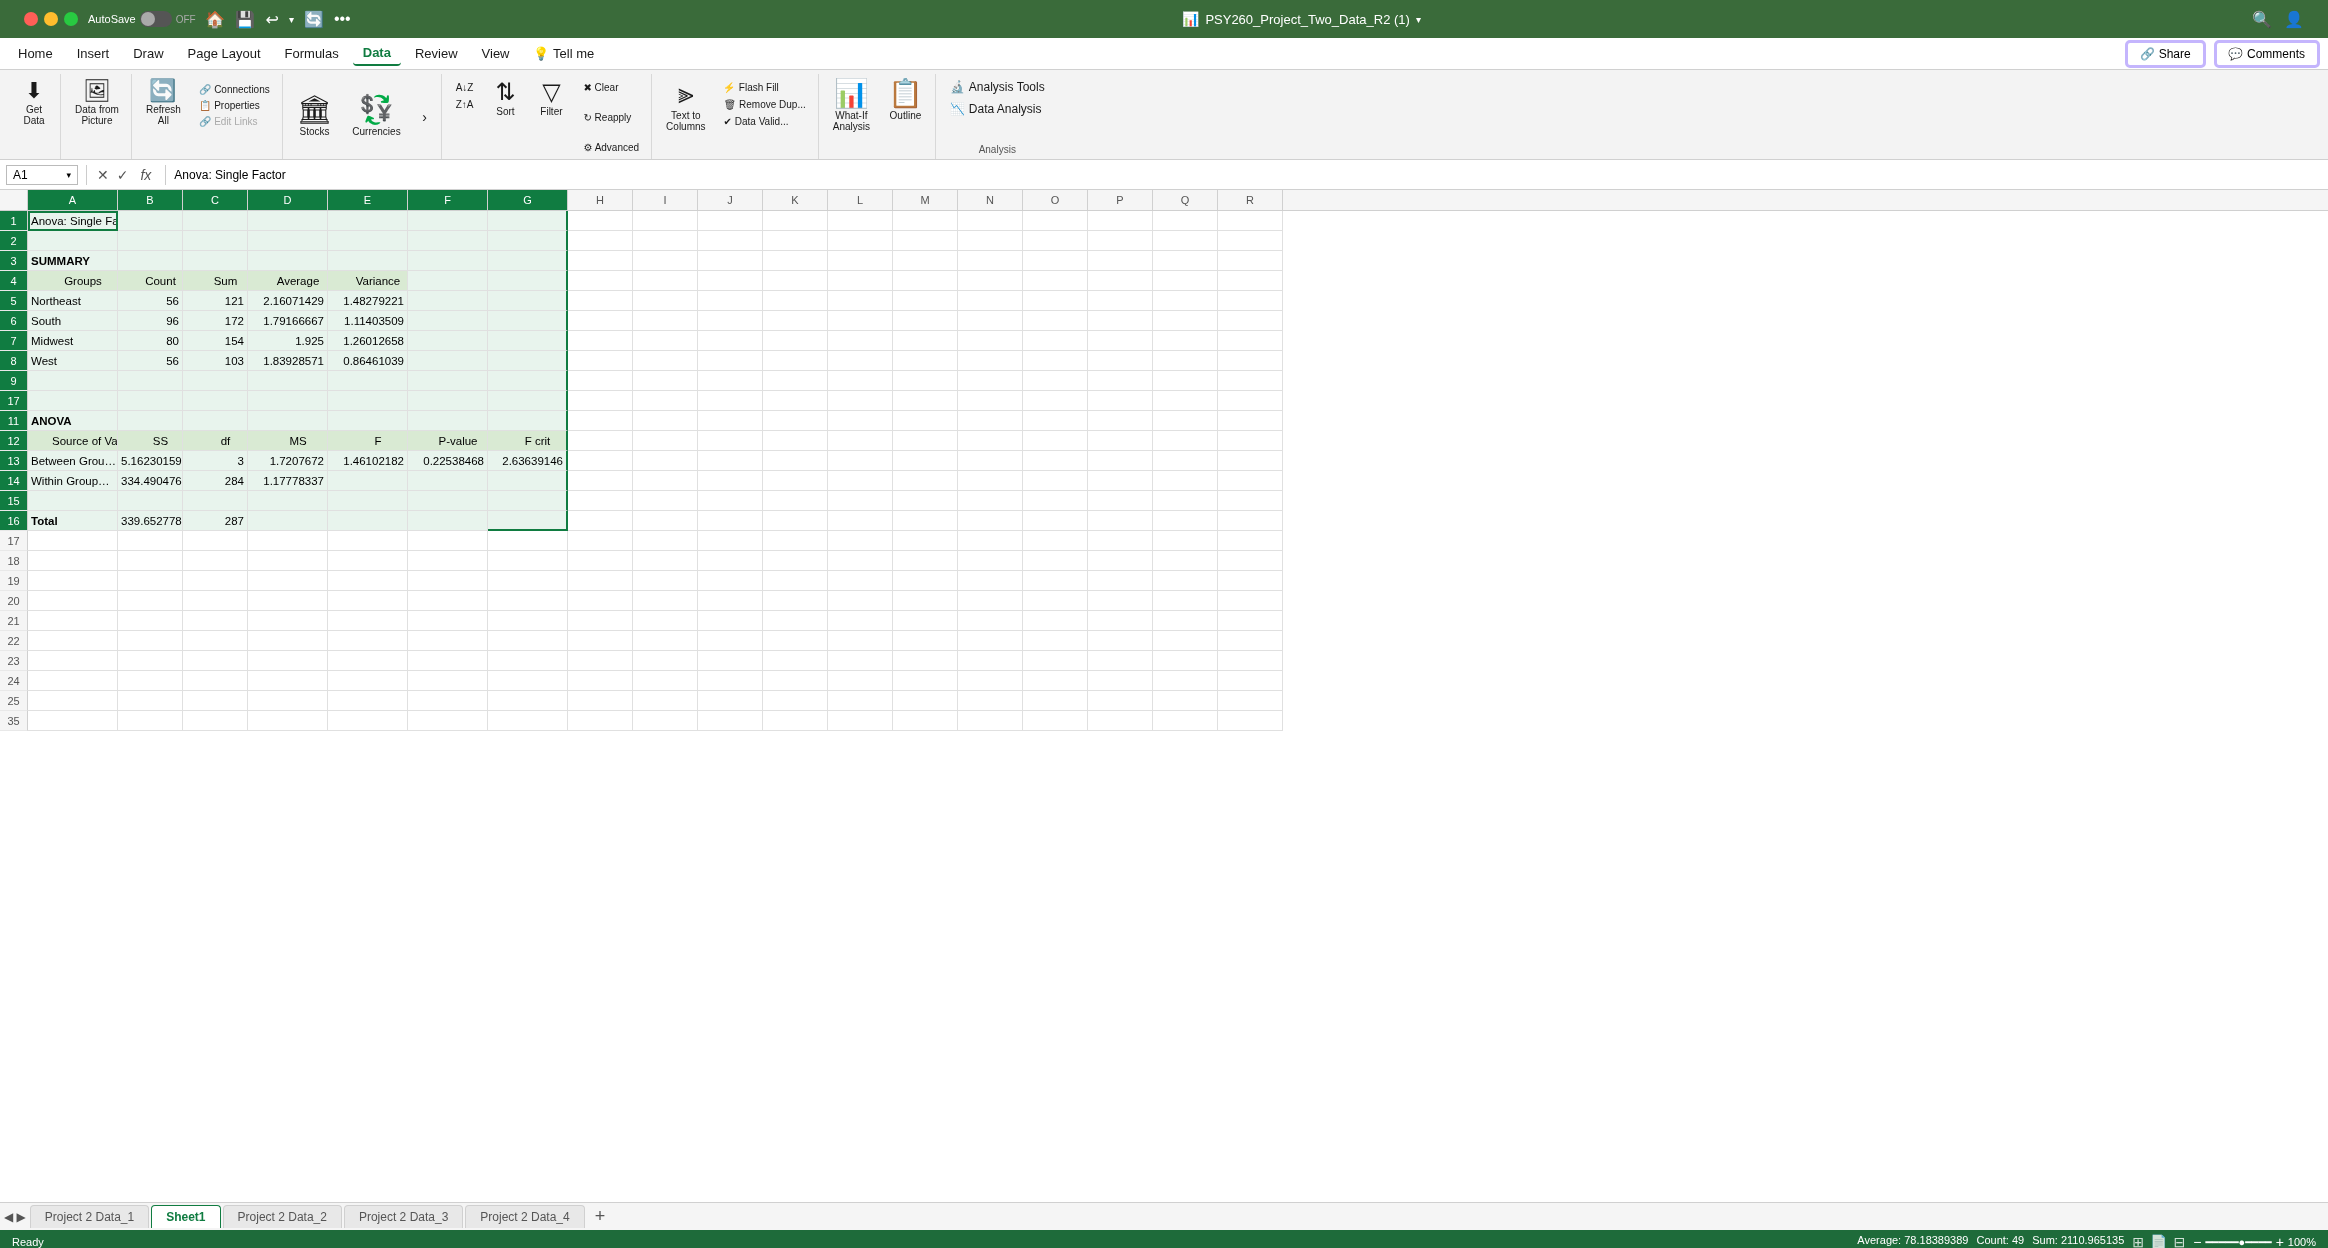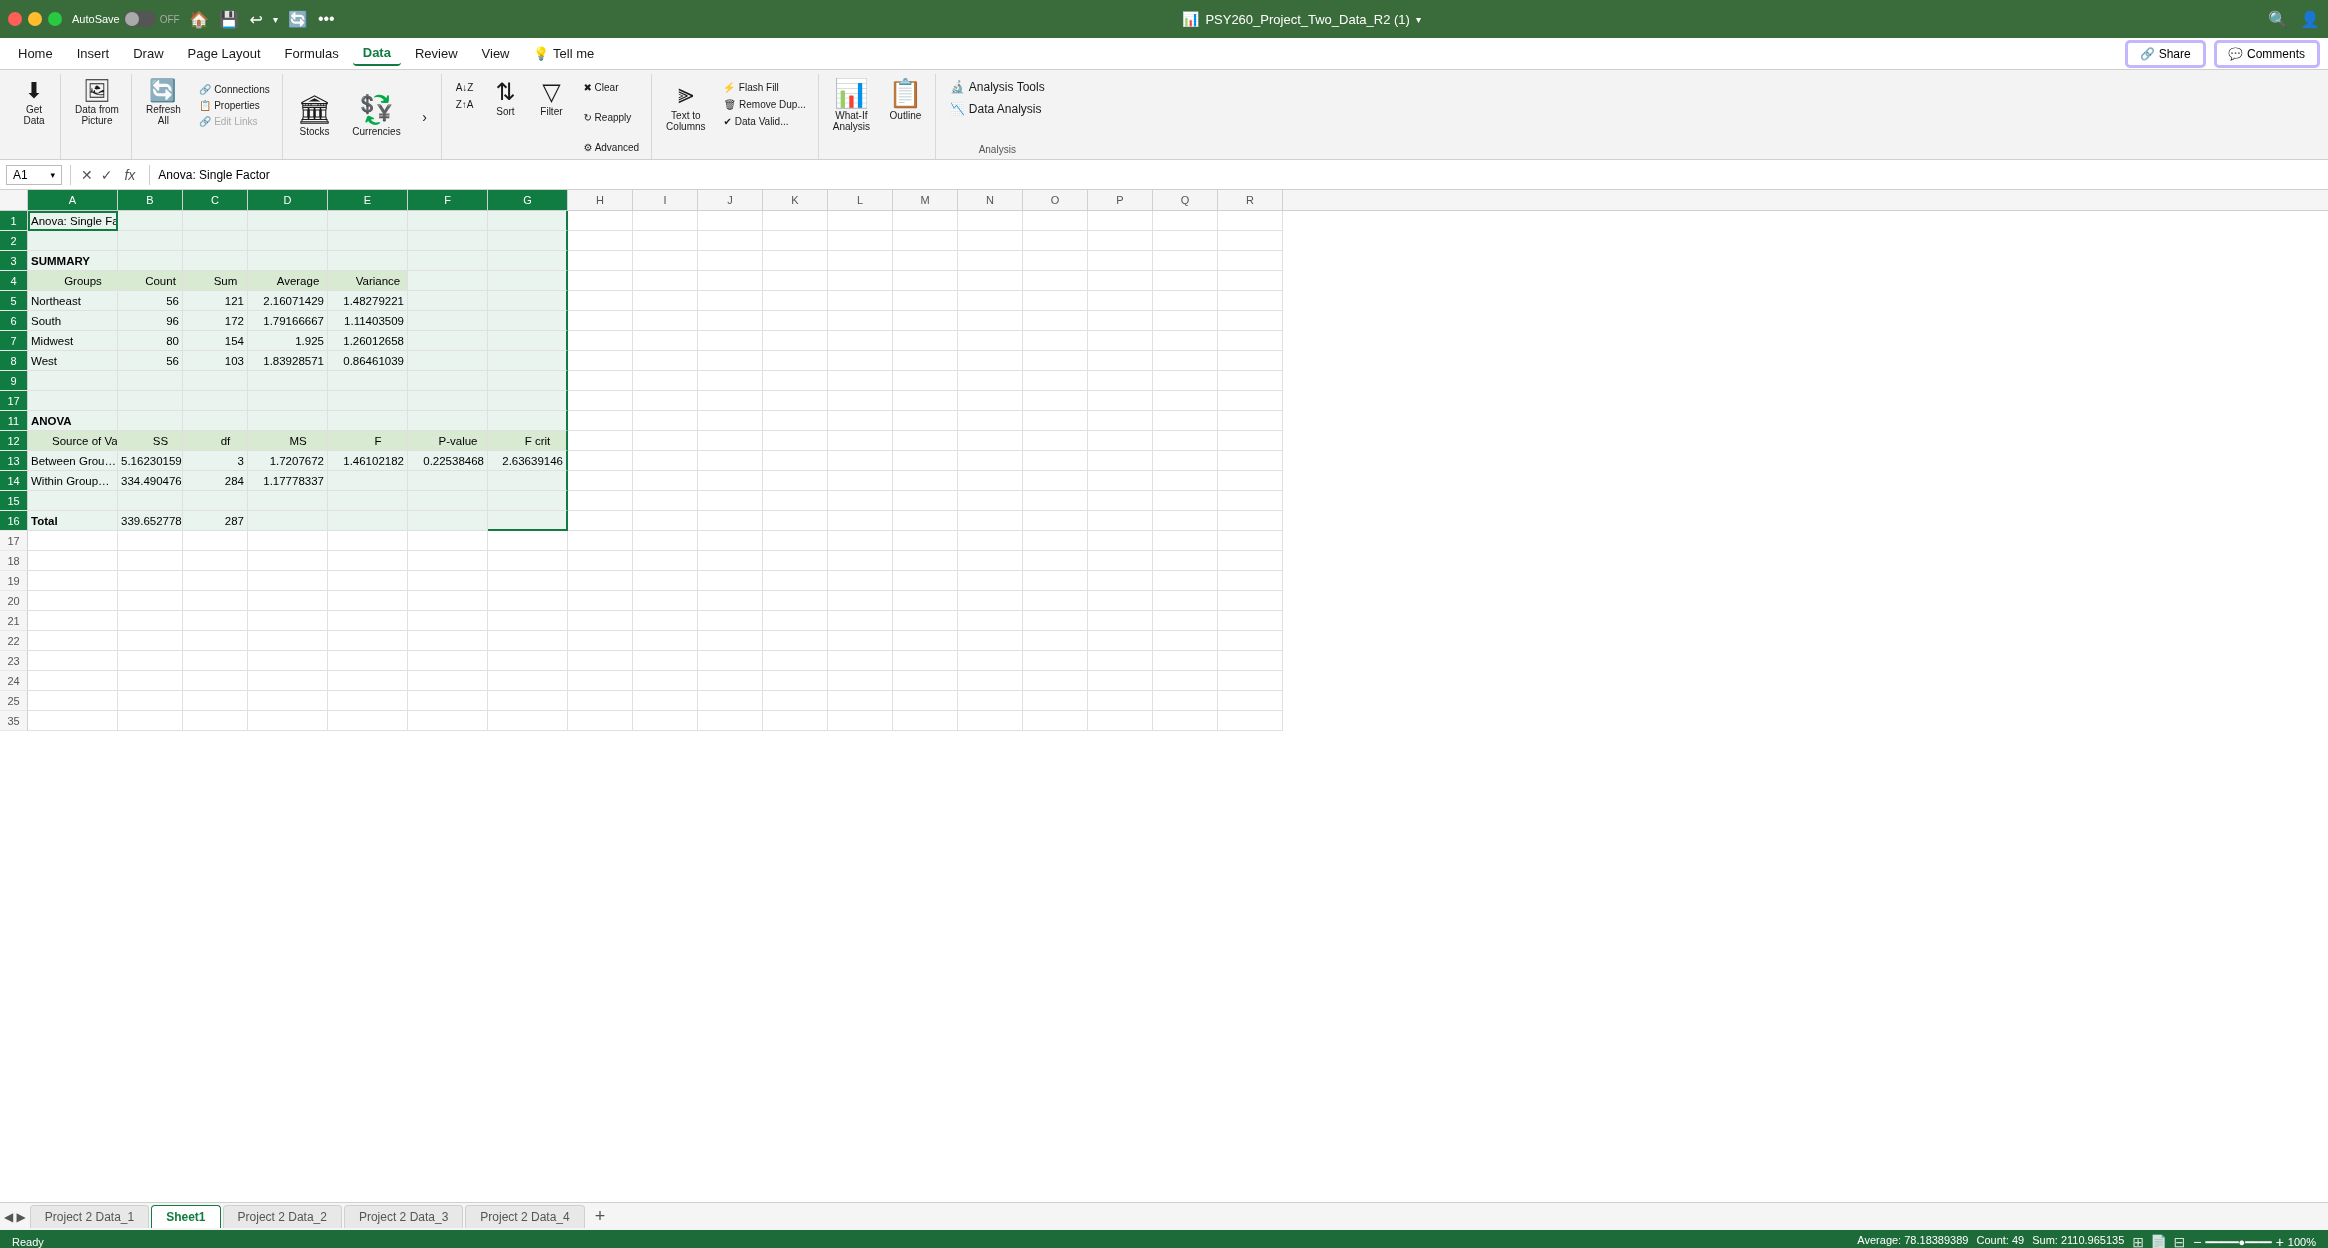--- a/index.html
+++ b/index.html
@@ -4,21 +4,21 @@
   <style>
     * { box-sizing: border-box; margin: 0; padding: 0; }
     body { font-family: -apple-system, 'Helvetica Neue', Arial, sans-serif; font-size: 12px; background: #f0f0f0; overflow: hidden; }
 
     
     .titlebar {
       background: #3a6b3a;
       height: 38px;
       display: flex;
       align-items: center;
-      padding: 0 8px;
+      padding: 0 24px;
       color: white;
       gap: 10px;
     }
     .traffic-lights { display: flex; gap: 6px; align-items: center; }
     .tl { width: 14px; height: 14px; border-radius: 50%; cursor: pointer; }
     .tl-red { background: #ff5f57; }
     .tl-yellow { background: #ffbd2e; }
     .tl-green { background: #28ca41; }
     .titlebar-center { flex: 1; display: flex; justify-content: center; align-items: center; gap: 6px; font-size: 13px; }
 
@@ -127,21 +127,21 @@
     .formula-bar {
       background: white;
       height: 30px;
       display: flex;
       align-items: center;
       border-bottom: 1px solid #d0d0d0;
       padding: 0 6px;
       gap: 4px;
     }
     .name-box {
-      width: 56px;
+      width: 72px;
       border: 1px solid #bbb;
       padding: 2px 6px;
       font-size: 12px;
       text-align: center;
       display: flex; align-items: center; justify-content: space-between;
     }
     .formula-divider { width: 1px; height: 20px; background: #ccc; margin: 0 4px; }
     .formula-icons { display: flex; gap: 4px; color: #555; font-size: 14px; }
     .formula-icon { cursor: pointer; padding: 0 2px; }
     .formula-fx { font-style: italic; font-size: 14px; color: #555; padding: 0 6px; }

